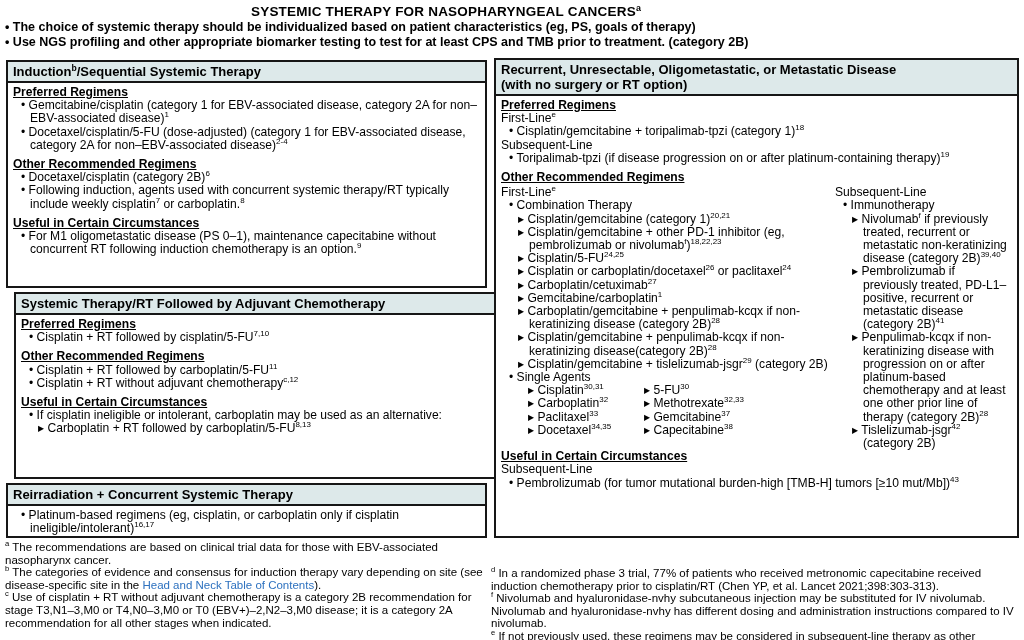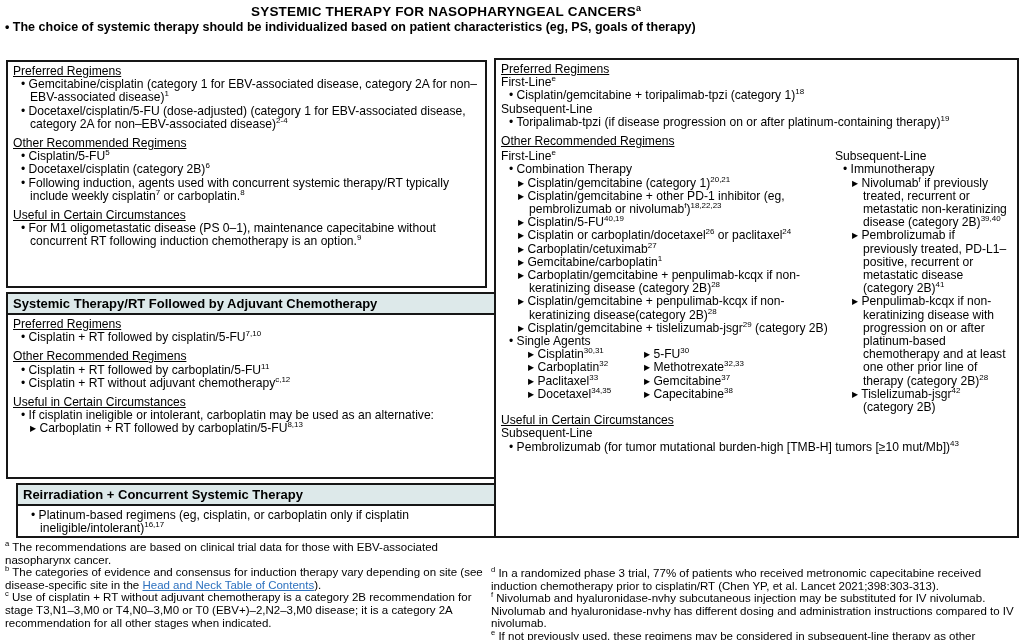--- a/index.html
+++ b/index.html
@@ -16,61 +16,62 @@
     position:absolute;top:20px;left:5px;width:1014px;
     font-weight:bold;font-size:12.5px;line-height:15px;
   }
   .box{position:absolute;border:2px solid #161616;background:#fff;box-sizing:border-box}
   .box-header{
     background:var(--header-bg,#dde9ea);border-bottom:2px solid #161616;
     font-weight:bold;font-size:13px;line-height:15px;padding:2px 5px;
   }
   .box-body{padding:3px 5px 2px 5px;font-size:12.1px;line-height:13.2px}
   .ln{white-space:normal}
-  .t-h{font-weight:normal;text-decoration:underline;margin-top:6px}
+  .t-h{font-weight:bold;text-decoration:underline;margin-top:6px}
   .list > .t-h:first-child{margin-top:0}
   .t-b{padding-left:17px;text-indent:-9px}
   .t-s{padding-left:28px;text-indent:-11px}
   .t-p{padding-left:0}
   .t-ib{padding-left:11px;text-indent:-11px}
   sup{font-size:0.66em;line-height:0}
-  .link{color:var(--link-color,#2d71bf);text-decoration:underline;cursor:pointer}
+  .link{color:var(--link-color,#2d71bf);cursor:pointer}
   
   .box-induction{left:6px;top:60px;width:481px;height:228px}
-  .box-adjuvant{left:6px;top:292px;width:543px;height:187px}
-  .box-reirrad{left:16px;top:483px;width:481px;height:55px}
+  .box-adjuvant{left:14px;top:292px;width:543px;height:187px}
+  .box-reirrad{left:6px;top:483px;width:481px;height:55px}
   
   .box-recurrent{left:494px;top:58px;width:525px;height:480px}
   .two-col{display:flex;margin-top:2px}
   .col-left{width:334px;flex:none}
   .col-right{flex:1;min-width:0}
   .sa-label{margin-top:0}
   .sa-cols{display:flex}
   .sa-col1{width:116px;flex:none;margin-left:10px}
   .sa-col2{width:170px;flex:none}
   
   .fn-col{position:absolute;font-size:11.5px;line-height:12.6px}
   .fn-left{left:5px;top:541px;width:483px}
   .fn-right{left:491px;top:567px;width:530px}
 </style>
 </head>
 <body style="--header-bg: #dde9ea; --link-color: #2d71bf;">
 
 <div class="page-title">SYSTEMIC THERAPY FOR NASOPHARYNGEAL CANCERS<sup>a</sup></div>
 <div class="intro list">
     <div class="ln t-ib">• The choice of systemic therapy should be individualized based on patient characteristics (eg, PS, goals of therapy)</div>
+    <div class="ln t-ib">• Use NGS profiling and other appropriate biomarker testing to test for at least CPS and TMB prior to treatment. (category 2B)</div>
   </div>
 
 <div class="box box-induction">
+  <div class="box-header">Induction<sup>b</sup>/Sequential Systemic Therapy</div>
   <div class="box-body list">
       <div class="ln t-h">Preferred Regimens</div>
       <div class="ln t-b">• Gemcitabine/cisplatin (category 1 for EBV-associated disease, category 2A for non–EBV-associated disease)<sup>1</sup></div>
       <div class="ln t-b">• Docetaxel/cisplatin/5-FU (dose-adjusted) (category 1 for EBV-associated disease, category 2A for non–EBV-associated disease)<sup>2-4</sup></div>
       <div class="ln t-h">Other Recommended Regimens</div>
-      <div class="ln t-b">• Cisplatin/5-FU<sup>5</sup></div>
       <div class="ln t-b">• Docetaxel/cisplatin (category 2B)<sup>6</sup></div>
       <div class="ln t-b">• Following induction, agents used with concurrent systemic therapy/RT typically include weekly cisplatin<sup>7</sup> or carboplatin.<sup>8</sup></div>
       <div class="ln t-h">Useful in Certain Circumstances</div>
       <div class="ln t-b">• For M1 oligometastatic disease (PS 0–1), maintenance capecitabine without concurrent RT following induction chemotherapy is an option.<sup>9</sup></div>
     </div>
 </div>
 
 <div class="box box-adjuvant">
   <div class="box-header">Systemic Therapy/RT Followed by Adjuvant Chemotherapy</div>
   <div class="box-body list">
@@ -86,37 +87,41 @@
 </div>
 
 <div class="box box-reirrad">
   <div class="box-header">Reirradiation + Concurrent Systemic Therapy</div>
   <div class="box-body list">
       <div class="ln t-b">• Platinum-based regimens (eg, cisplatin, or carboplatin only if cisplatin ineligible/intolerant)<sup>16,17</sup></div>
     </div>
 </div>
 
 <div class="box box-recurrent">
+  <div class="box-header">
+    <div>Recurrent, Unresectable, Oligometastatic, or Metastatic Disease</div>
+    <div>(with no surgery or RT option)</div>
+  </div>
   <div class="box-body">
     <div class="list">
         <div class="ln t-h">Preferred Regimens</div>
         <div class="ln t-p">First-Line<sup>e</sup></div>
         <div class="ln t-b">• Cisplatin/gemcitabine + toripalimab-tpzi (category 1)<sup>18</sup></div>
         <div class="ln t-p">Subsequent-Line</div>
         <div class="ln t-b">• Toripalimab-tpzi (if disease progression on or after platinum-containing therapy)<sup>19</sup></div>
         <div class="ln t-h">Other Recommended Regimens</div>
       </div>
     <div class="two-col">
       <div class="col-left">
         <div class="list">
             <div class="ln t-p">First-Line<sup>e</sup></div>
             <div class="ln t-b">• Combination Therapy</div>
             <div class="ln t-s">▸ Cisplatin/gemcitabine (category 1)<sup>20,21</sup></div>
             <div class="ln t-s">▸ Cisplatin/gemcitabine + other PD-1 inhibitor (eg, pembrolizumab or nivolumab<sup>f</sup>)<sup>18,22,23</sup></div>
-            <div class="ln t-s">▸ Cisplatin/5-FU<sup>40,19</sup></div>
+            <div class="ln t-s">▸ Cisplatin/5-FU<sup>24,25</sup></div>
             <div class="ln t-s">▸ Cisplatin or carboplatin/docetaxel<sup>26</sup> or paclitaxel<sup>24</sup></div>
             <div class="ln t-s">▸ Carboplatin/cetuximab<sup>27</sup></div>
             <div class="ln t-s">▸ Gemcitabine/carboplatin<sup>1</sup></div>
             <div class="ln t-s">▸ Carboplatin/gemcitabine + penpulimab-kcqx if non-keratinizing disease (category 2B)<sup>28</sup></div>
             <div class="ln t-s">▸ Cisplatin/gemcitabine + penpulimab-kcqx if non-keratinizing disease(category 2B)<sup>28</sup></div>
             <div class="ln t-s">▸ Cisplatin/gemcitabine + tislelizumab-jsgr<sup>29</sup> (category 2B)</div>
           </div>
         <div class="list sa-label">
             <div class="ln t-b">• Single Agents</div>
           </div>

